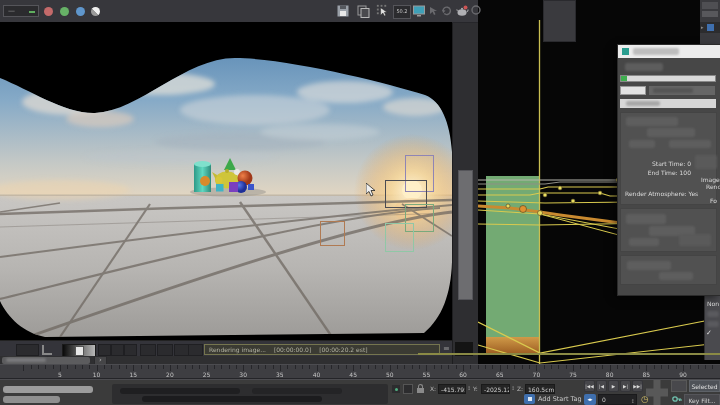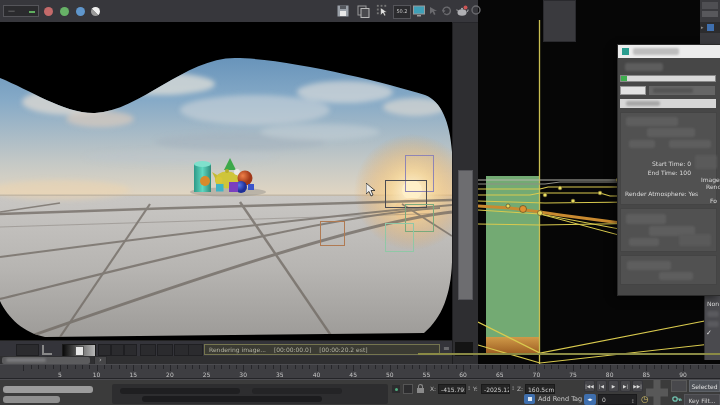--- a/index.html
+++ b/index.html
@@ -474,21 +474,21 @@
     <span class="spin" style="left:467px;top:5px;">↕</span>
     <span class="coordlab" style="left:473px;top:5px;">Y:</span>
     <div class="coordfield" style="left:481px;top:4px;width:29px;"><span>-2025.121</span></div>
     <span class="spin" style="left:511px;top:5px;">↕</span>
     <span class="coordlab" style="left:517px;top:5px;">Z:</span>
     <div class="coordfield" style="left:525px;top:4px;width:30px;"><span>160.5cm</span></div>
 
     <div class="abs" style="left:524px;top:14px;width:11px;height:10px;background:var(--accent-blue,#3f6fae);border-radius:2px;">
       <div class="abs" style="left:3.5px;top:3px;width:4px;height:4px;background:#dce8f4;"></div>
     </div>
-    <span class="coordlab" style="left:538px;top:15px;font-size:6.5px;color:#c8c8c8;">Add Rend Tag</span>
+    <span class="coordlab" style="left:538px;top:15px;font-size:6.5px;color:#c8c8c8;">Add Start Tag</span>
 
     <div class="abs" style="left:584px;top:0px;width:140px;height:26px;">
       <div class="pbtn" style="left:0;"><span>|◀◀</span></div>
       <div class="pbtn" style="left:12px;"><span>|◀</span></div>
       <div class="pbtn" style="left:24px;"><span>▶</span></div>
       <div class="pbtn" style="left:36px;"><span>▶|</span></div>
       <div class="pbtn" style="left:48px;"><span>▶▶|</span></div>
       <div class="abs" style="left:0;top:14px;width:12px;height:11px;background:var(--accent-blue,#3f6fae);border-radius:2px;color:#fff;font-size:5px;line-height:11px;text-align:center;"><span>◂▸</span></div>
       <div class="abs" style="left:14px;top:14px;width:39px;height:11px;background:#232325;border:1px solid #1a1a1c;box-sizing:border-box;color:#ccc;font-size:6px;line-height:9px;padding-left:3px;">
         <span>0</span>

